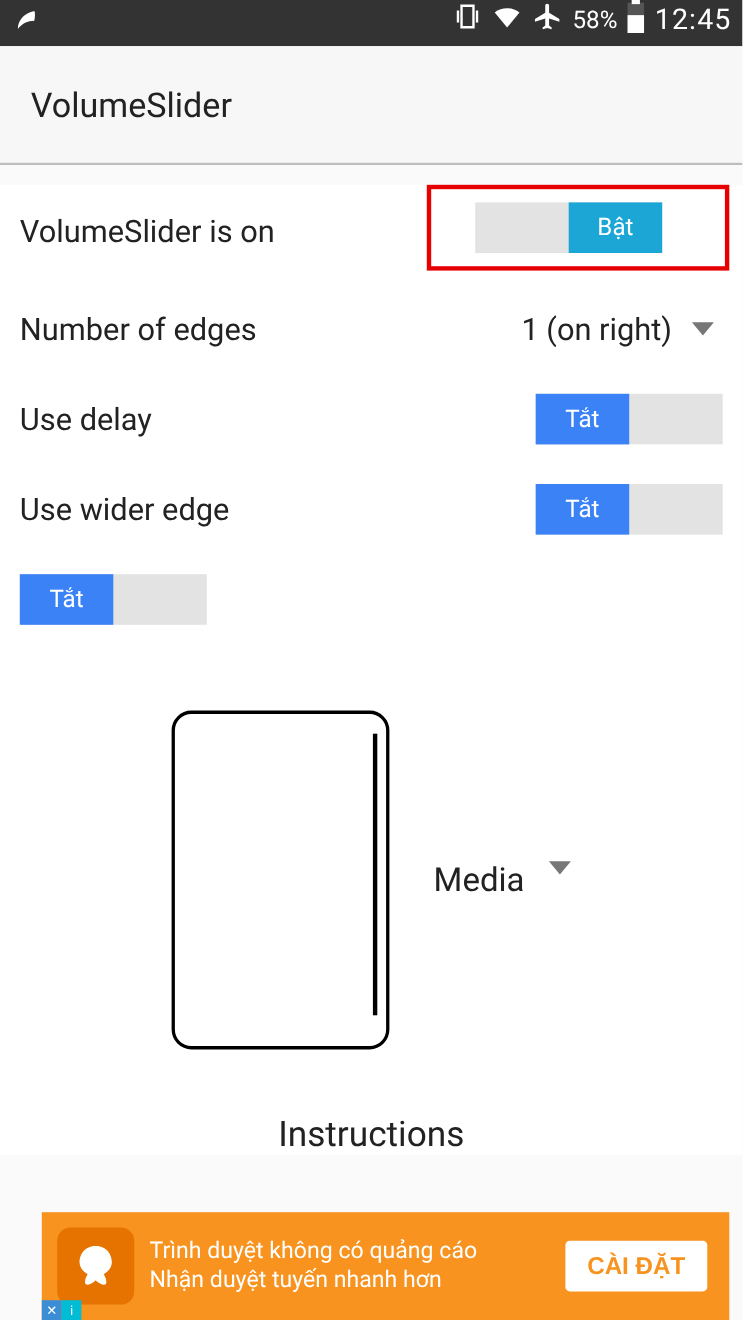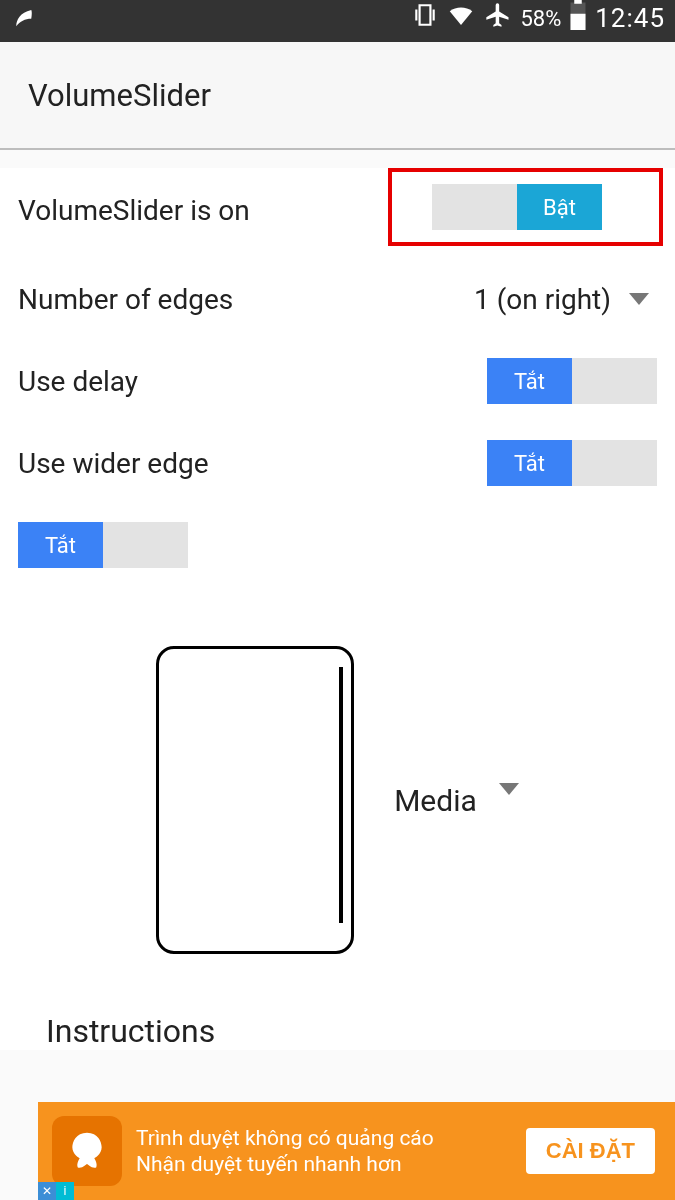--- a/index.html
+++ b/index.html
@@ -119,27 +119,28 @@
     font-size: 30px;
     color: #222;
   }
   
   
   .instructions {
     padding: 0 28px;
     font-size: 32px;
     color: #222;
     margin-top: 18px;
+    text-align: center;
   }
   
   
   .ad {
     position: absolute;
     left: 38px;
-    right: 0;
+    right: 12px;
     bottom: 0;
     height: 98px;
     background: #f7931e;
     display: flex;
     align-items: center;
     padding: 0 18px 0 0;
   }
   .ad-icon {
     width: 70px; height: 70px;
     background: #e67300;

